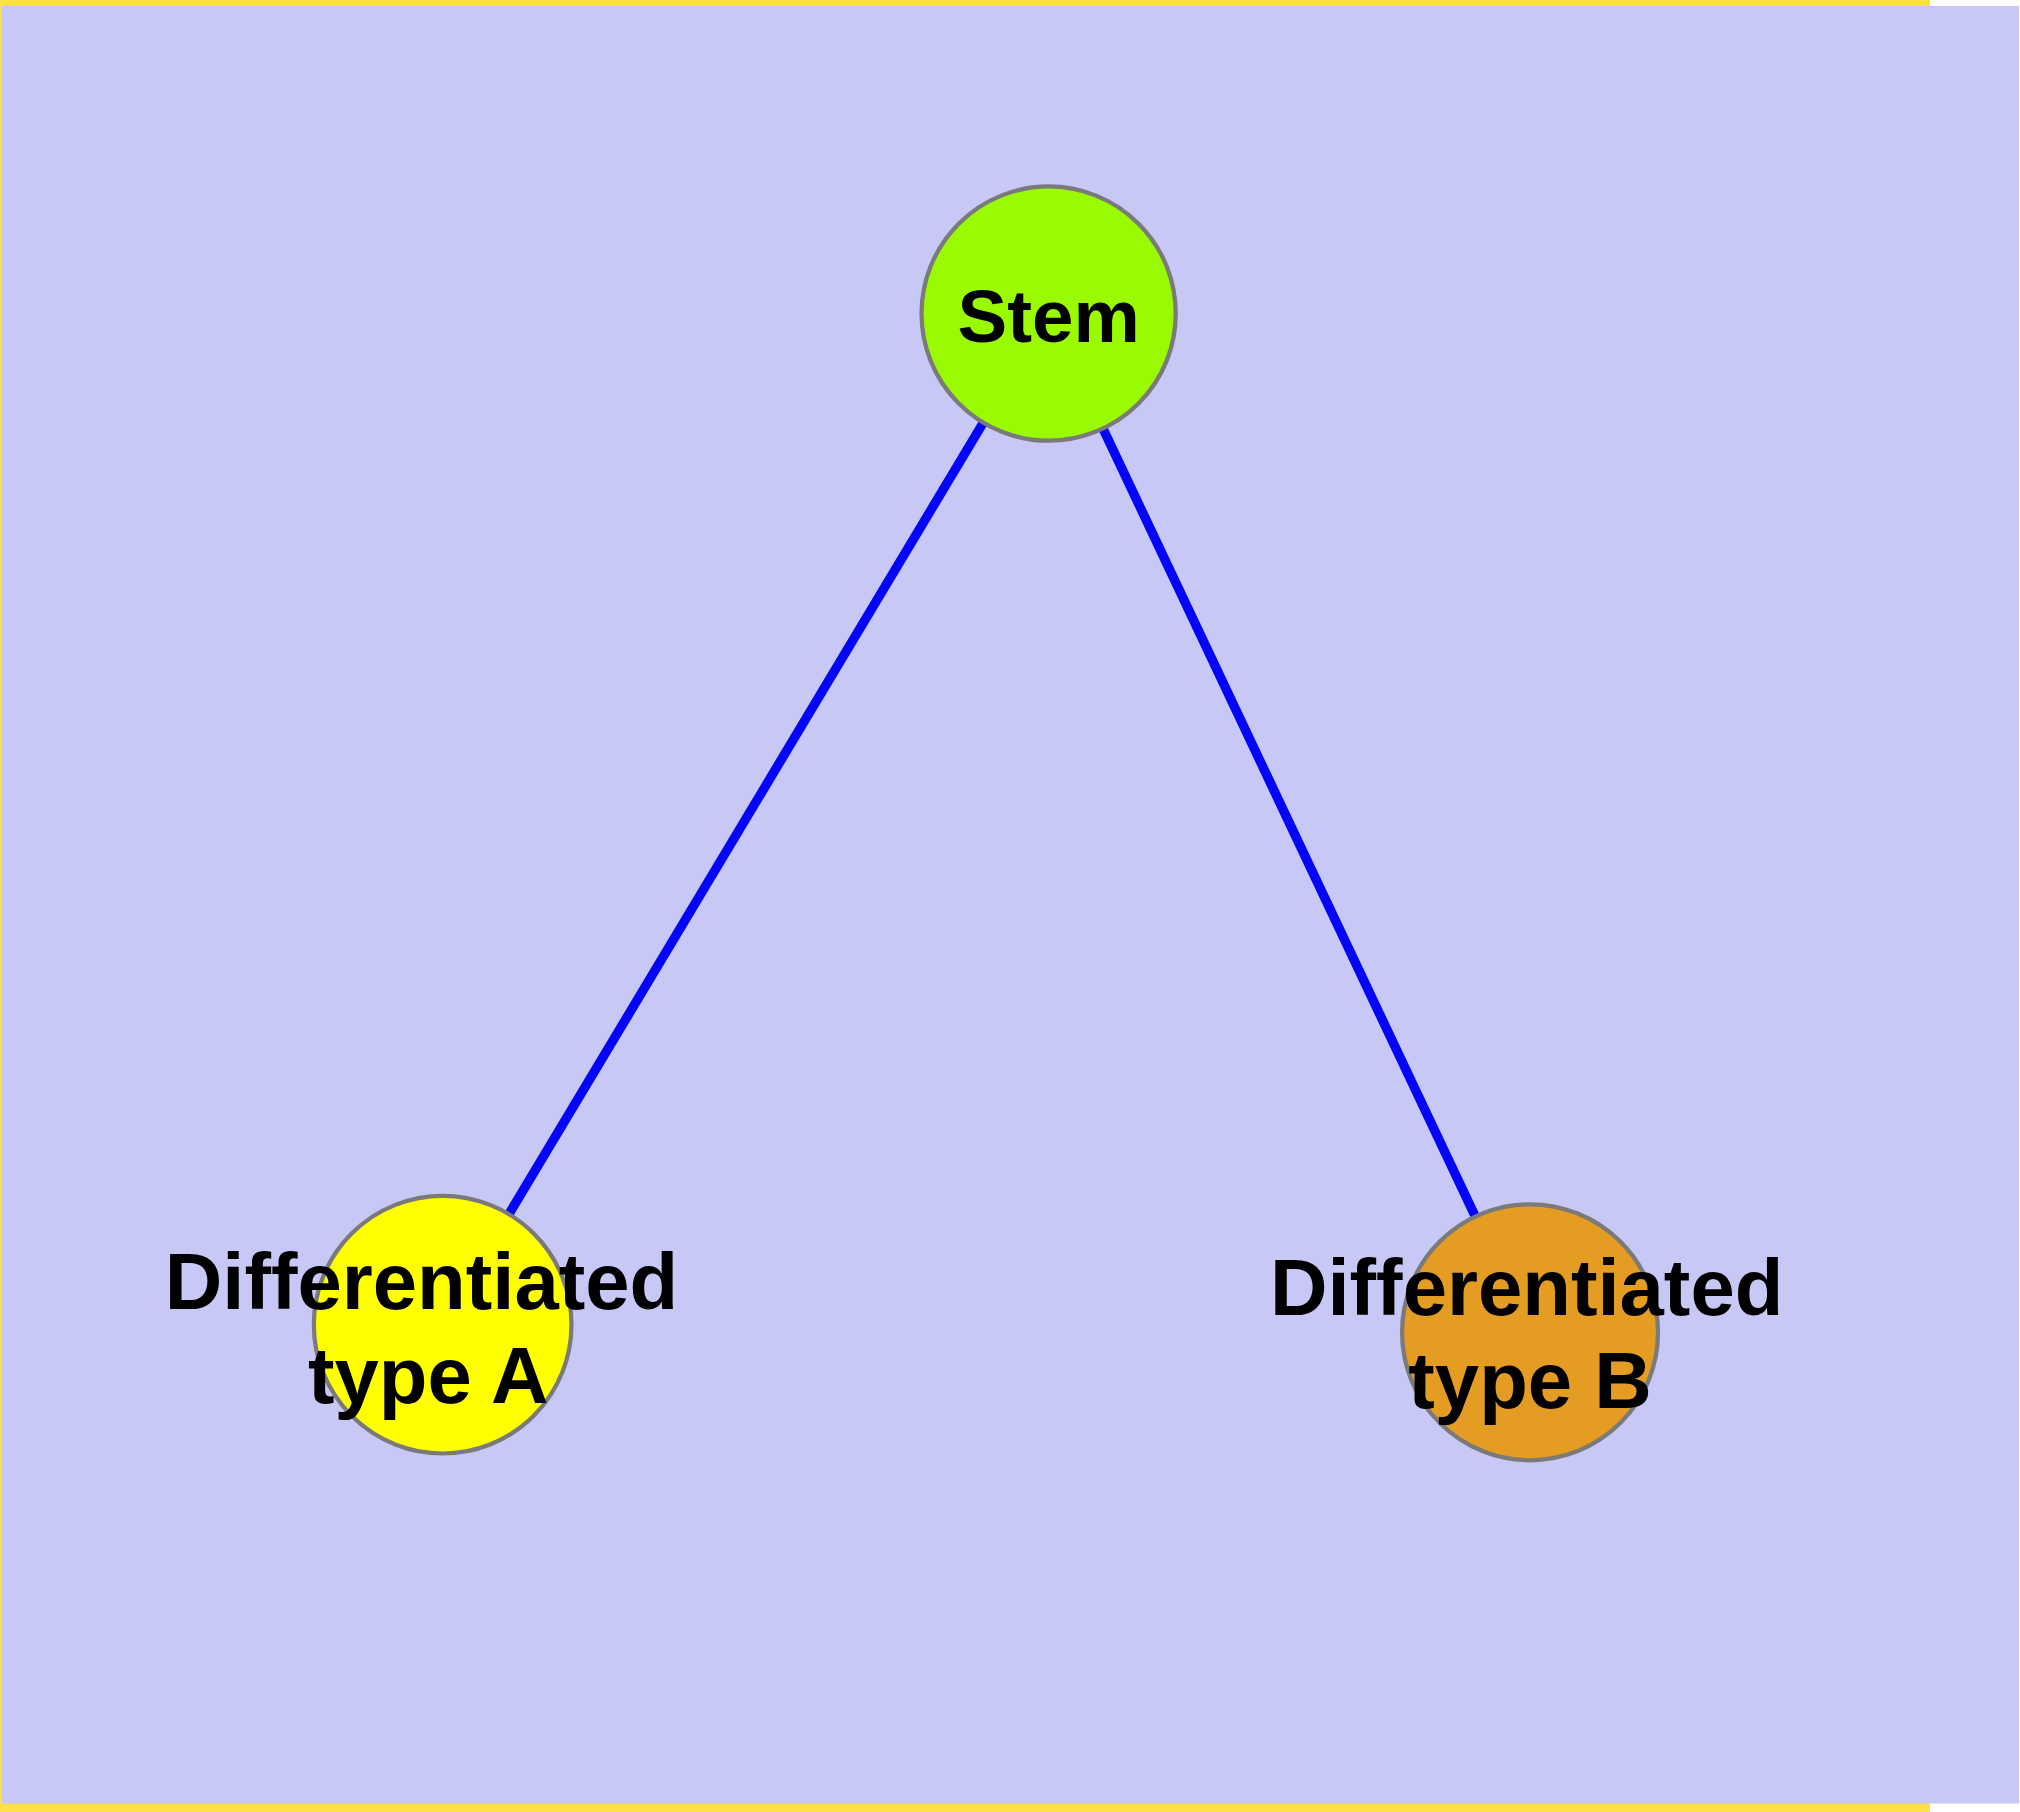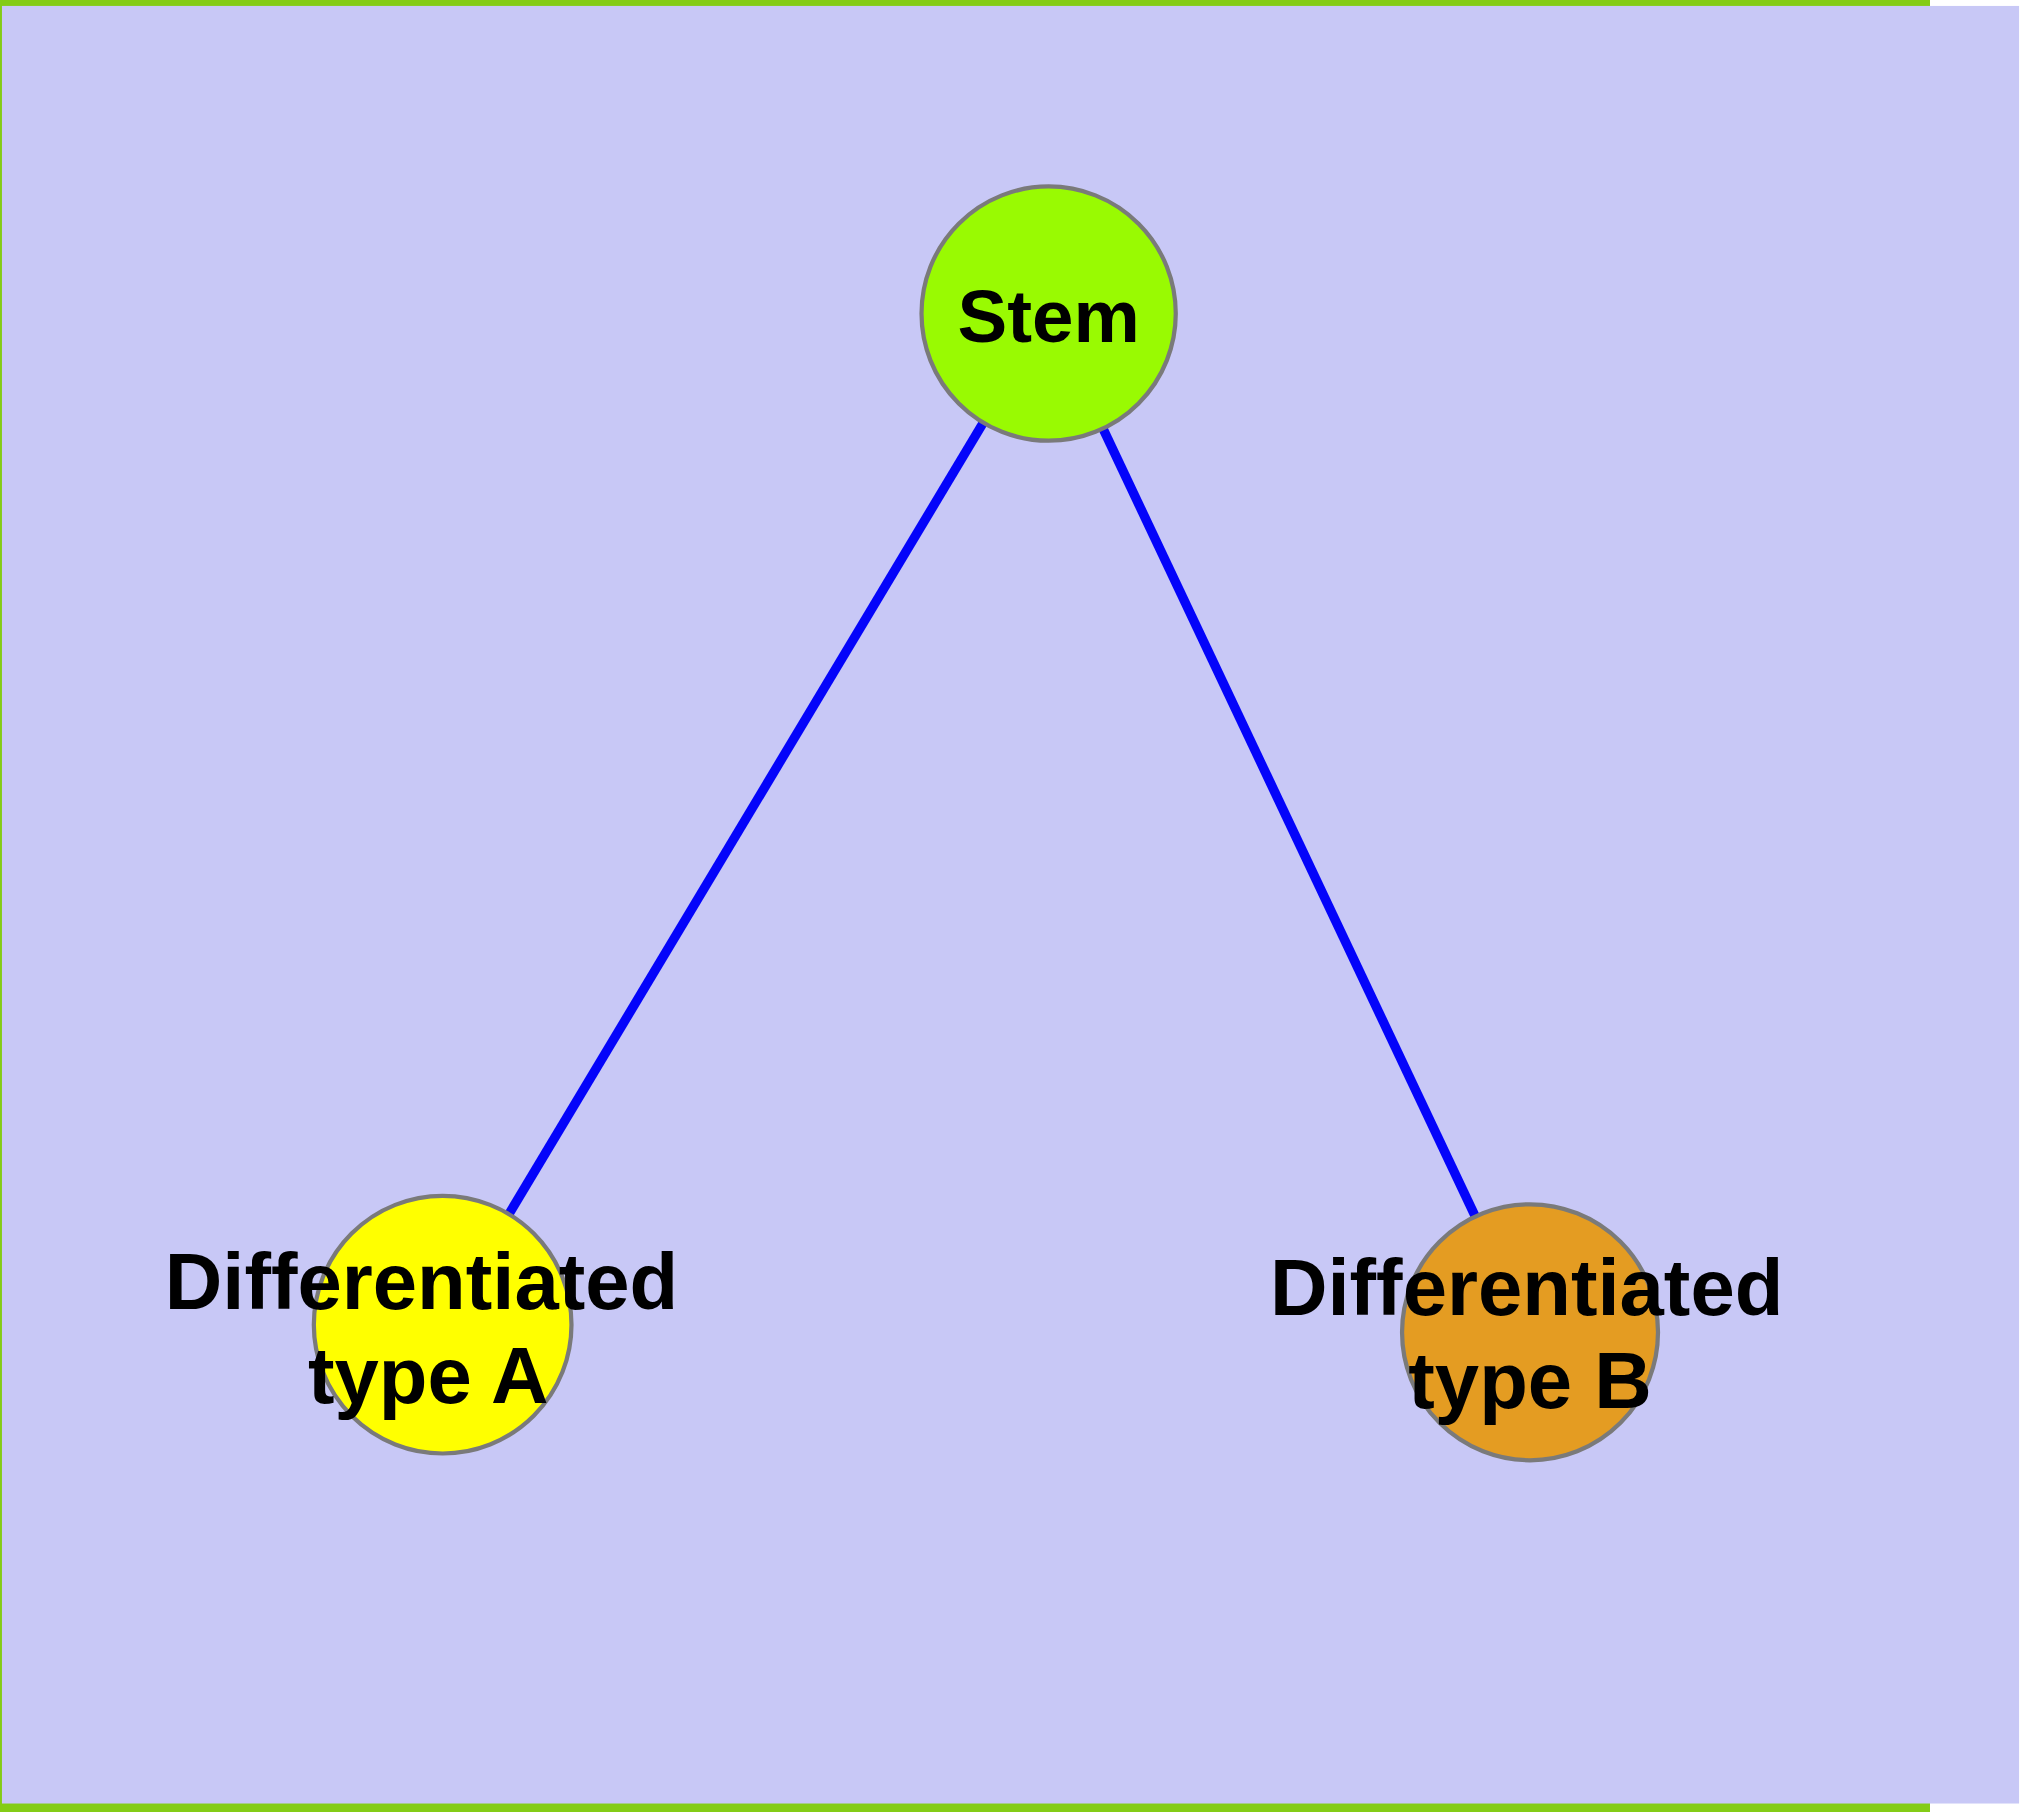--- a/index.html
+++ b/index.html
@@ -5,21 +5,21 @@
   html, body {
     margin: 0;
     padding: 0;
     background: #ffffff;
     font-family: "Liberation Sans", sans-serif;
   }
   .page {
     width: 1930px;
     height: 1812px;
     position: relative;
-    background: #84cc16;
+    background: #fde047;
   }
   svg { display: block; }
   .node-label {
     font-family: "Liberation Sans", sans-serif;
     font-weight: bold;
     fill: #000000;
   }
   .label-stem { font-size: 88px; }
   .label-diff { font-size: 94px; }
 </style>

